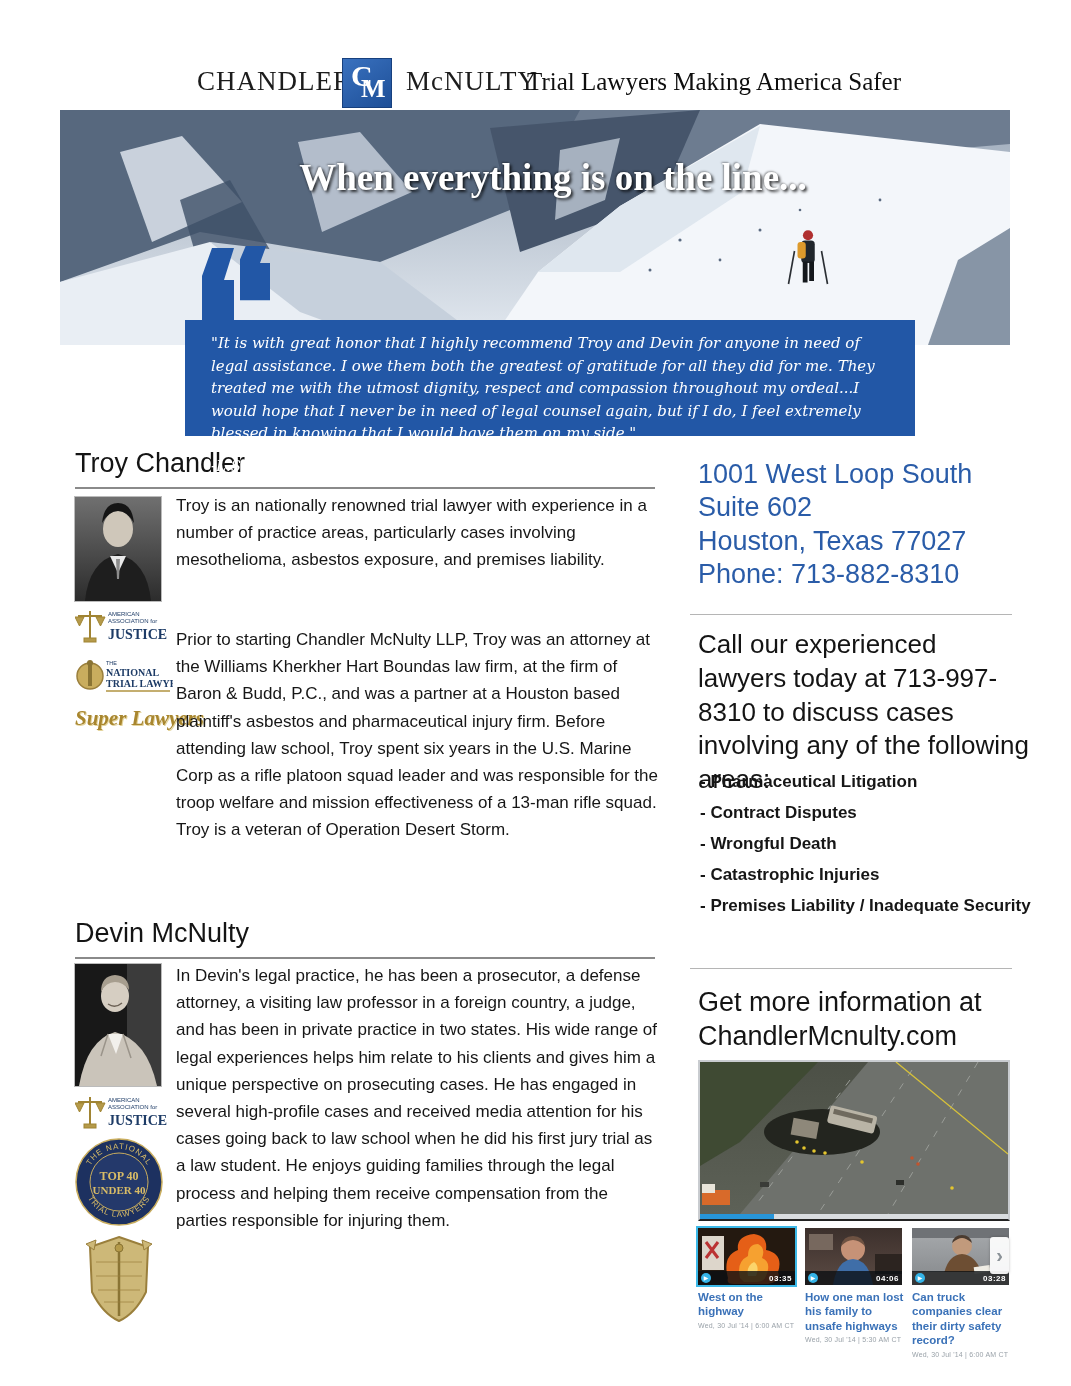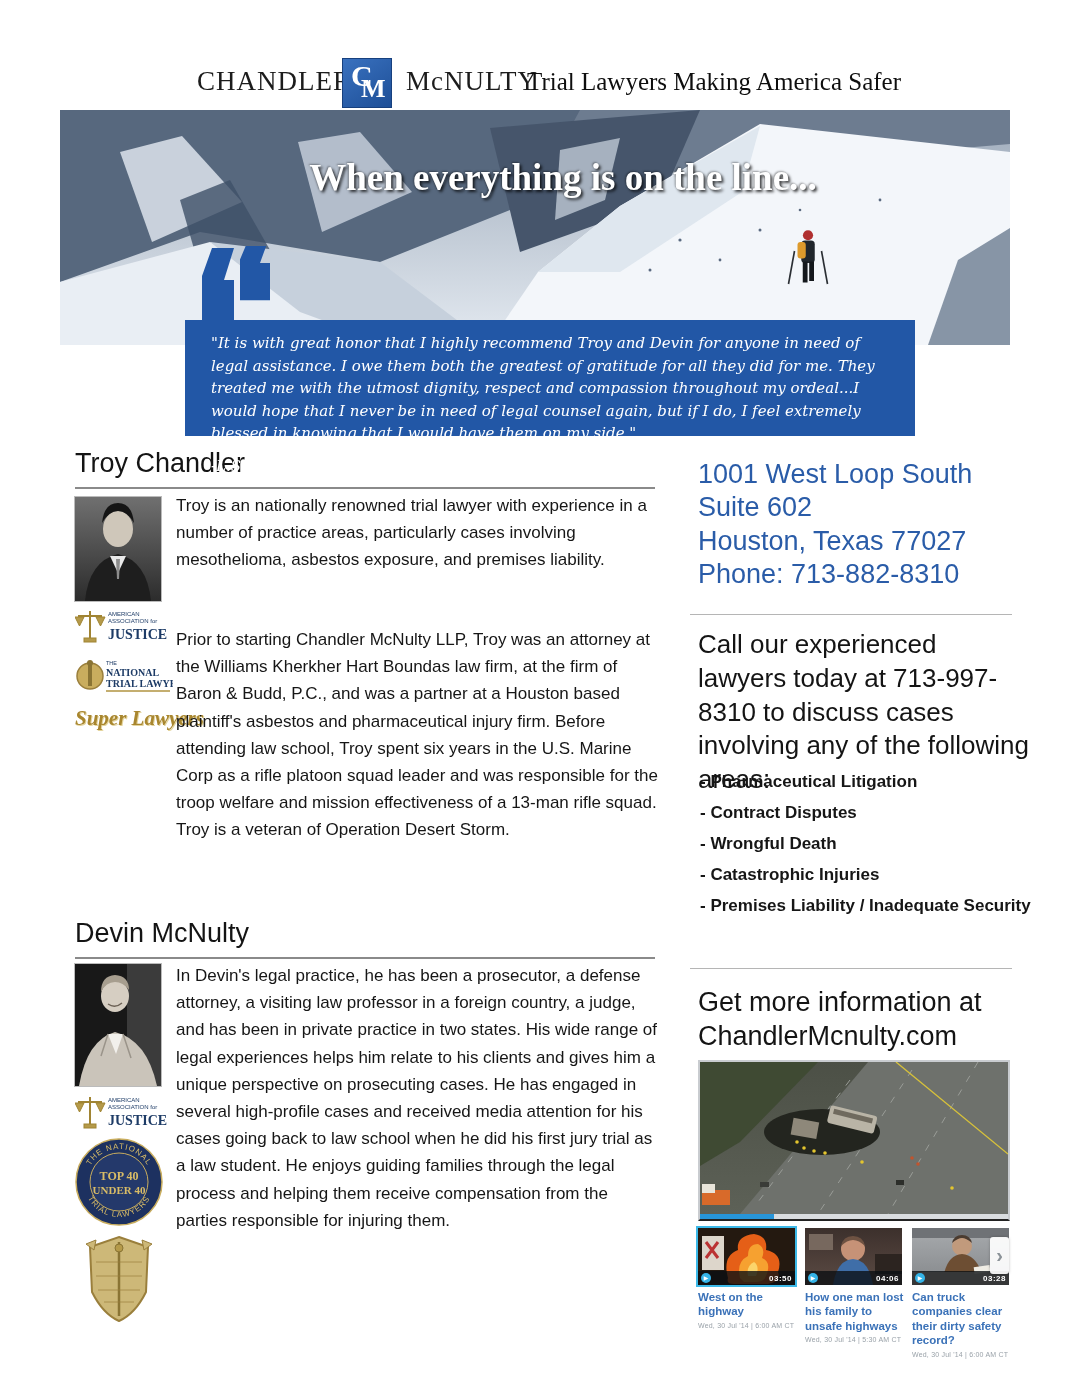--- a/index.html
+++ b/index.html
@@ -21,21 +21,21 @@
   .logo-square .c, .logo-square .m {
     position:absolute; color:#fff; font-family:"Liberation Serif", serif; font-weight:bold;
   }
   .logo-square .c { font-size:30px; left:9px; top:1px; }
   .logo-square .m { font-size:26px; left:19px; top:16px; }
 
   
   .hero { left:60px; top:110px; width:950px; height:235px; overflow:hidden; }
   .hero svg { display:block; width:100%; height:100%; }
   .hero-title {
-    position:absolute; left:12px; top:46px; width:100%; text-align:center;
+    position:absolute; left:2px; top:46px; width:100%; text-align:center;
     font-family:"Liberation Serif", serif; font-weight:bold; font-size:37px; color:#ffffff;
     text-shadow:2px 2px 3px rgba(0,0,0,.75), -1px -1px 2px rgba(0,0,0,.35);
     padding-left:32px;
   }
 
   
   .quote-mark { left:196px; top:246px; width:76px; height:78px; z-index:4; }
   .quote-box {
     left:185px; top:320px; width:730px; height:116px; z-index:3;
     background:#2257a6; color:#ffffff; padding:12px 18px 10px 26px;
@@ -328,21 +328,21 @@
     <svg width="97" height="57" viewBox="0 0 97 57" preserveAspectRatio="none">
       <rect width="97" height="57" fill="#241910"></rect>
       <rect x="4" y="8" width="22" height="34" fill="#ddd6cb"></rect>
       <path d="M8,14 L20,30 M20,14 L8,30" stroke="#b33" stroke-width="3"></path>
       <path d="M30,50 Q24,28 40,22 Q38,8 56,6 Q70,8 68,22 Q86,26 80,44 Q84,54 70,56 L36,56 Q28,56 30,50 Z" fill="#e55f17"></path>
       <path d="M42,50 Q38,34 50,28 Q50,16 60,16 Q68,20 64,30 Q74,34 68,48 Q66,54 58,54 L46,54 Z" fill="#f6a130"></path>
       <path d="M50,48 Q48,38 56,34 Q62,38 58,48 Z" fill="#fbd46a"></path>
     </svg>
     <div class="thumb-bar">
       <div class="play-dot">▶</div>
-      <div class="duration">03:50</div>
+      <div class="duration">03:35</div>
     </div>
   </div>
 
   <div class="abs thumb" style="left:805px;">
     <svg width="97" height="57" viewBox="0 0 97 57" preserveAspectRatio="none">
       <defs>
           <linearGradient id="t2" x1="0" y1="0" x2="0" y2="1">
         <stop offset="0" stop-color="#3c302c"></stop>
             <stop offset="1" stop-color="#5c4b44"></stop>
           </linearGradient>

